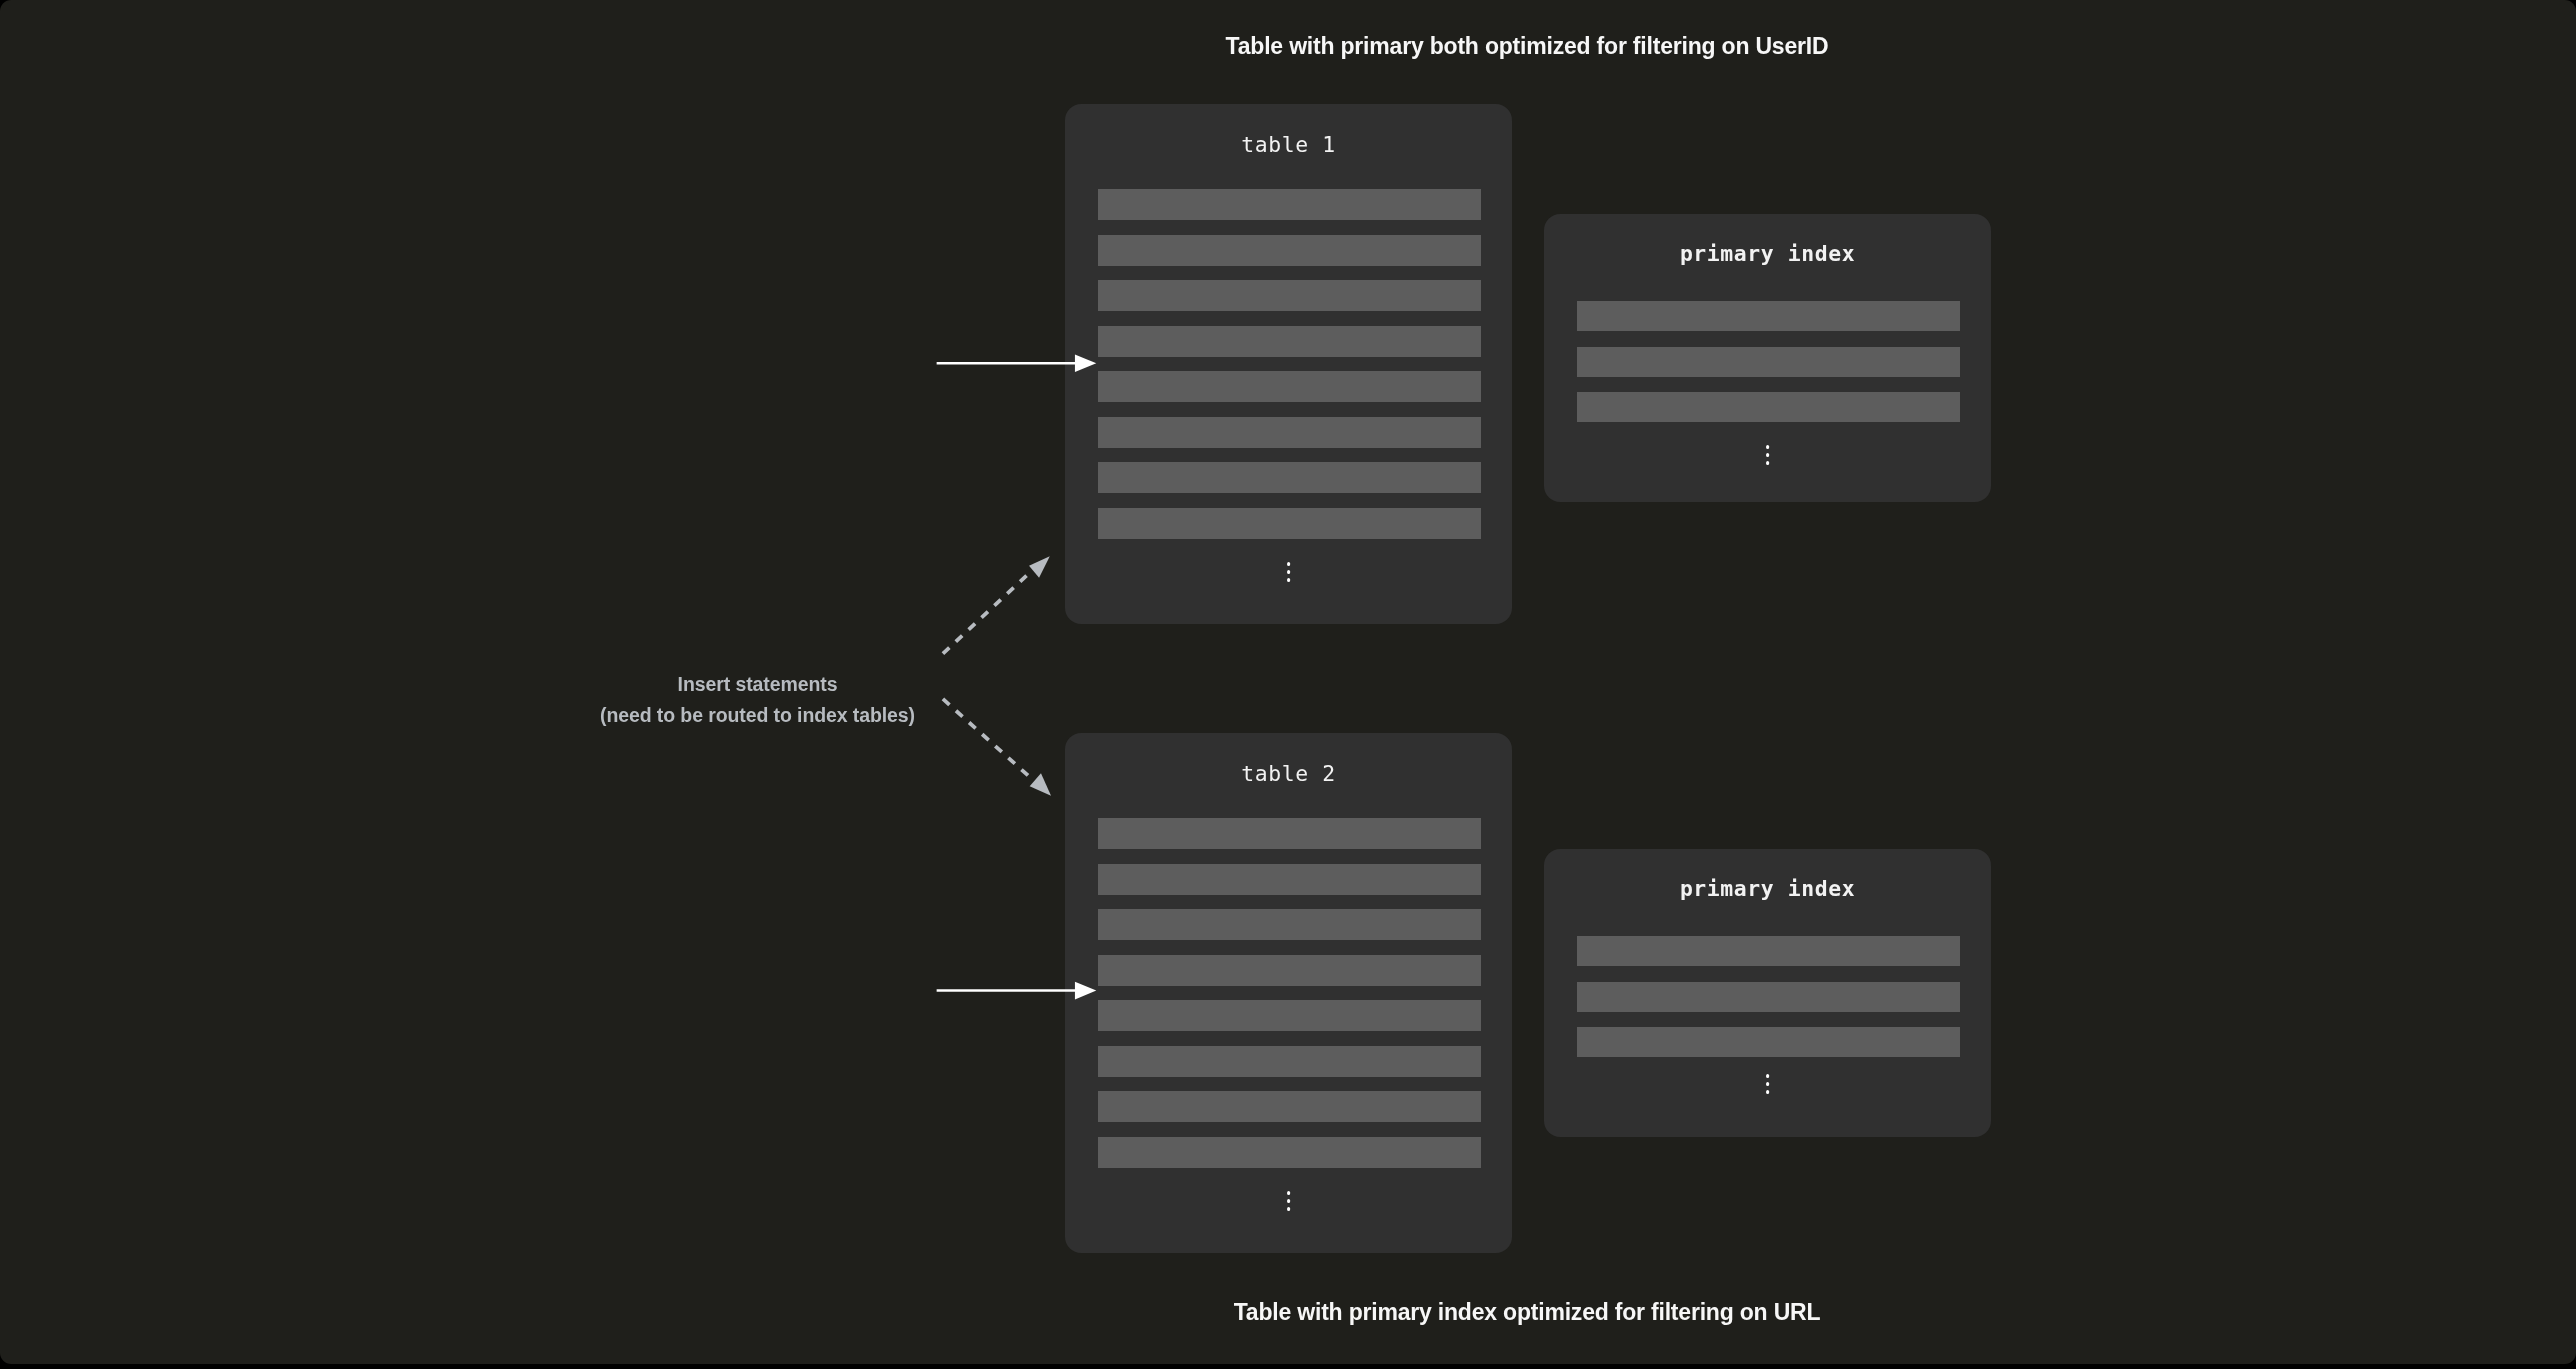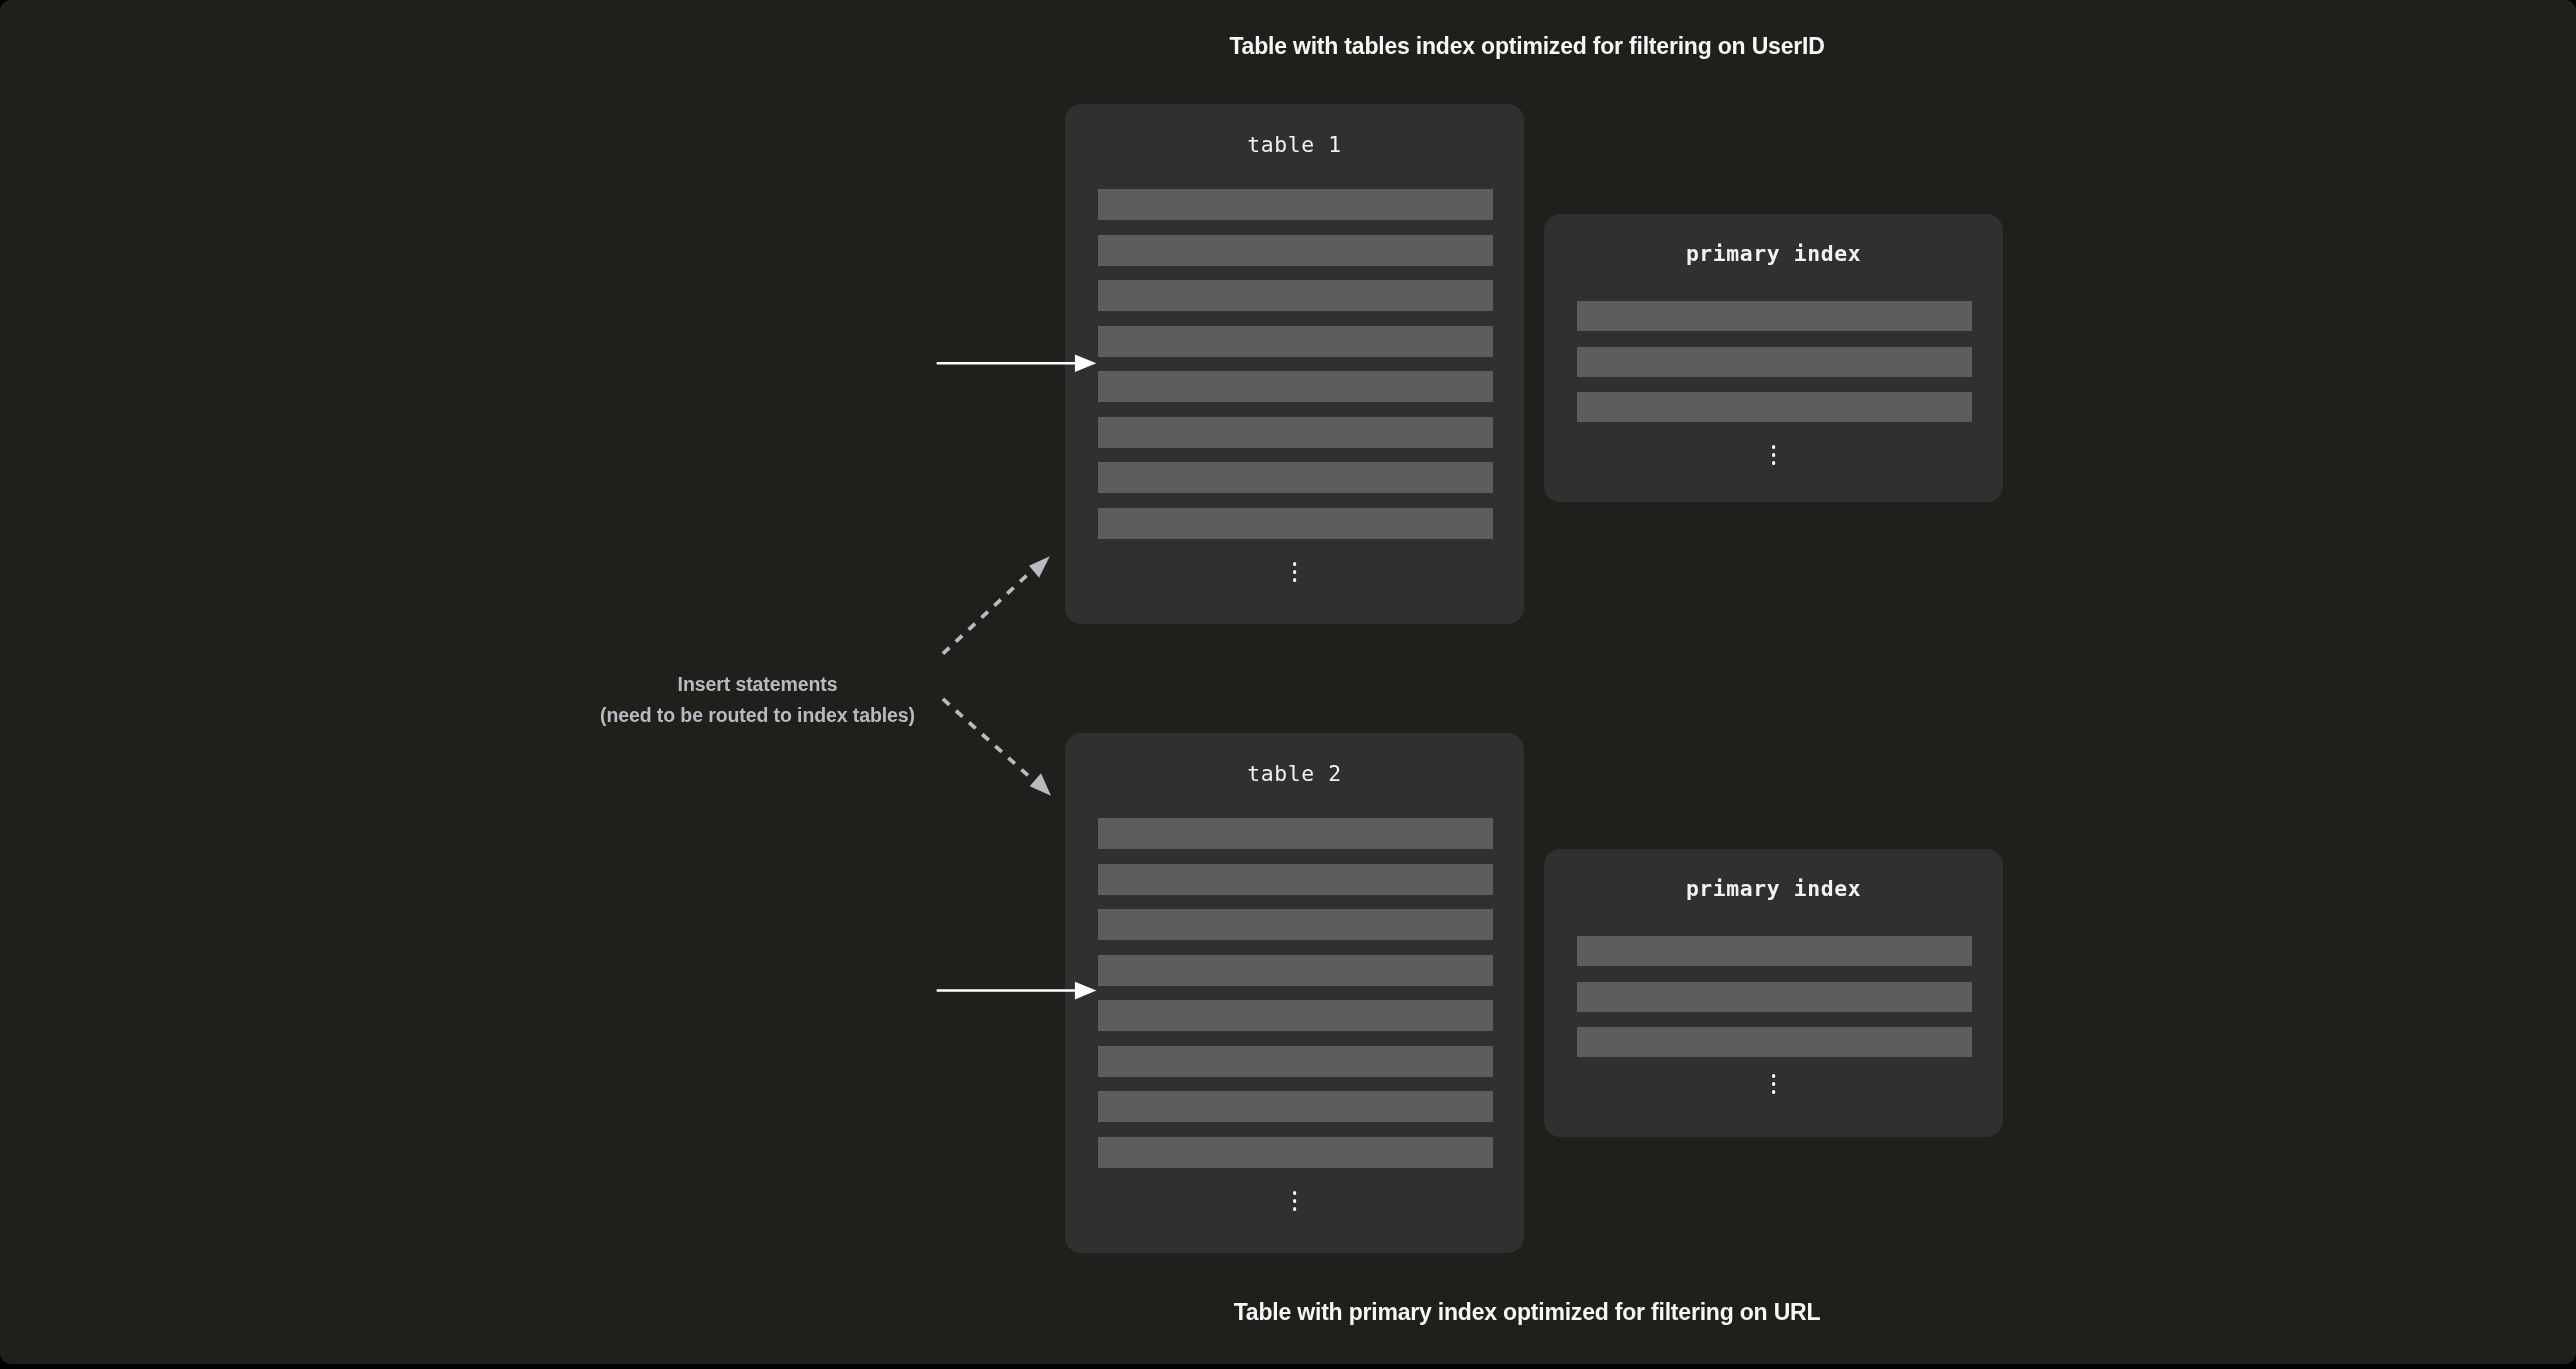--- a/index.html
+++ b/index.html
@@ -31,21 +31,20 @@
     line-height: 30px;
     height: 30px;
   }
   .caption.top { top: 31px; }
   .caption.bottom { top: 1297px; }
 
   .box {
     position: absolute;
     background: #303030;
     border-radius: 16.3px;
-    padding-left: 12px;
   }
   .box .box-title {
     position: absolute;
     left: 0; right: 0;
     text-align: center;
     color: #f2f2f2;
     font-family: "DejaVu Sans Mono", monospace;
     font-size: 21.4px;
     font-weight: 500;
     letter-spacing: 0.6px;
@@ -135,21 +134,21 @@
     width: 2576px;
     height: 1369px;
     pointer-events: none;
   }
 </style>
 </head>
 <body>
 
 <div class="canvas">
 
-  <div class="caption top">Table with tables index optimized for filtering on UserID</div>
+  <div class="caption top">Table with primary both optimized for filtering on UserID</div>
 
   <div class="box table-box" id="table1">
     <div class="box-title">table 1</div>
     <div class="bars">
         <div class="bar"></div>
         <div class="bar"></div>
         <div class="bar"></div>
         <div class="bar"></div>
         <div class="bar"></div>
         <div class="bar"></div>

